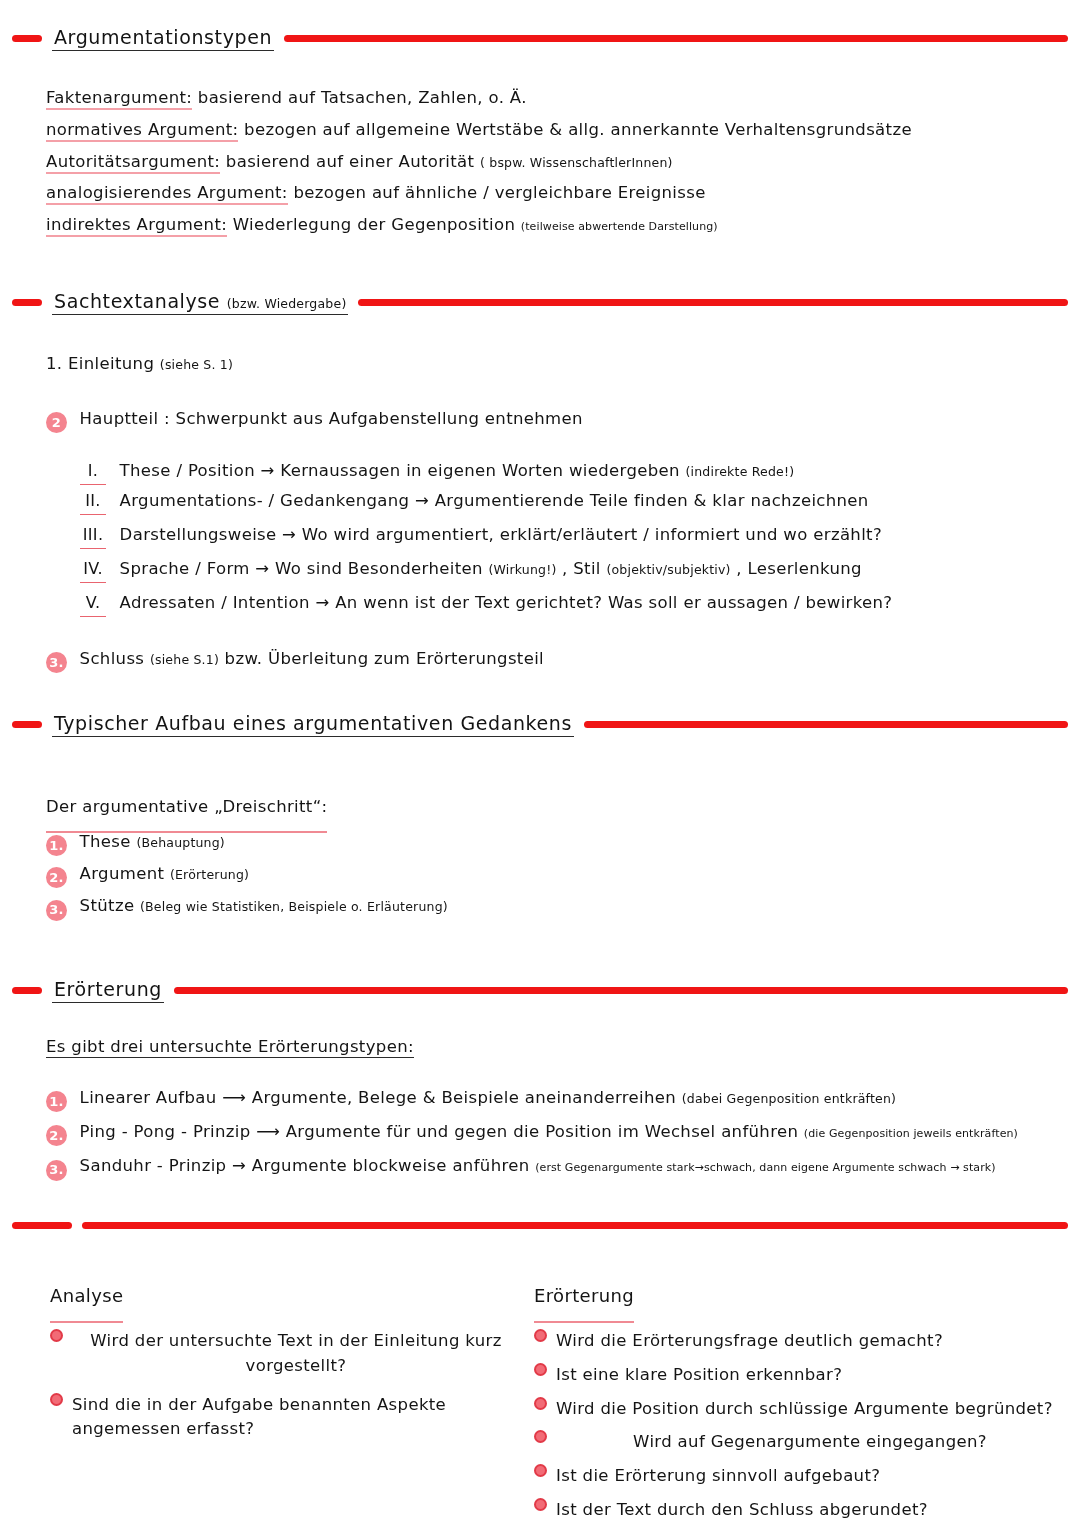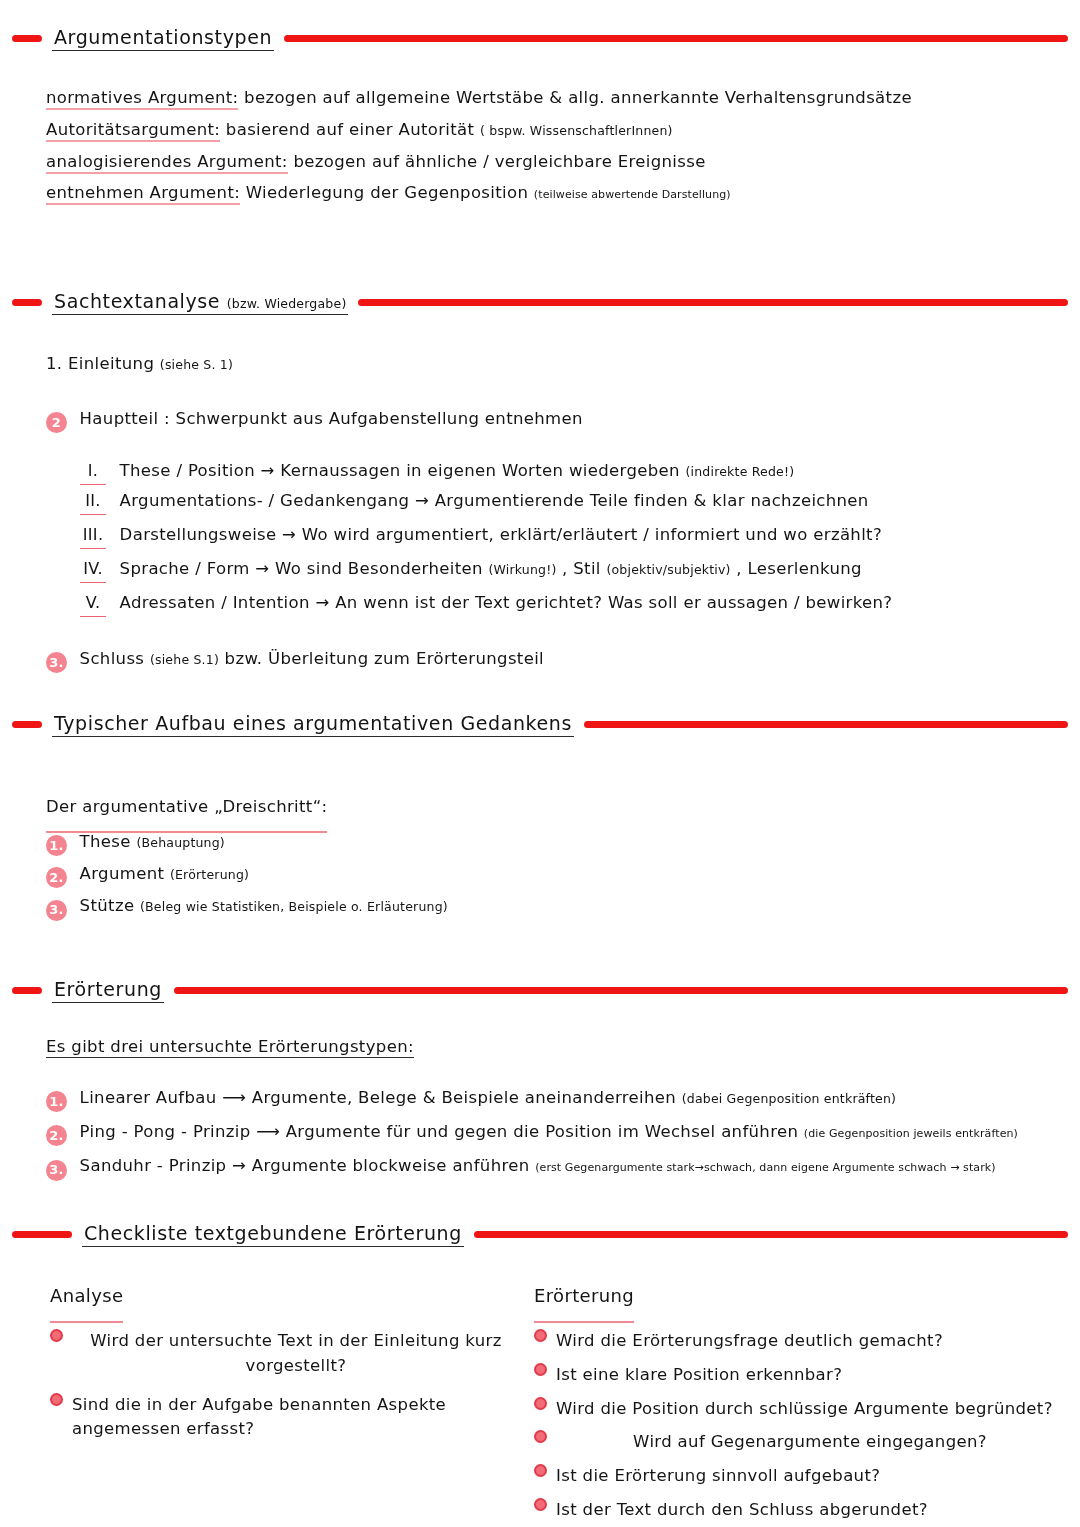--- a/index.html
+++ b/index.html
@@ -134,34 +134,38 @@
   <div class="abs" style="left:12px; top:26px; width:1056px;">
     <div class="sec-head">
       <div class="bar-left" style="width:30px;"></div>
       <div class="sec-title">Argumentationstypen</div>
       <div class="bar-right"></div>
     </div>
   </div>
 
   <div class="abs" style="left:46px; top:86px; width:1010px;">
     <div class="line blk" style="margin-bottom:7px;">
+      <span class="ul-pink">Faktenargument:</span>
+      <span>basierend auf Tatsachen, Zahlen, o. Ä.</span>
+    </div>
+    <div class="line blk" style="margin-bottom:7px;">
       <span class="ul-pink">normatives Argument:</span>
       <span>bezogen auf allgemeine Wertstäbe &amp; allg. annerkannte Verhaltensgrundsätze</span>
     </div>
     <div class="line blk" style="margin-bottom:7px;">
       <span class="ul-pink">Autoritätsargument:</span>
       <span>basierend auf einer Autorität</span>
       <span class="small">( bspw. WissenschaftlerInnen)</span>
     </div>
     <div class="line blk" style="margin-bottom:7px;">
       <span class="ul-pink">analogisierendes Argument:</span>
       <span>bezogen auf ähnliche / vergleichbare Ereignisse</span>
     </div>
     <div class="line blk">
-      <span class="ul-pink">entnehmen Argument:</span>
+      <span class="ul-pink">indirektes Argument:</span>
       <span>Wiederlegung der Gegenposition</span>
       <span class="tiny">(teilweise abwertende Darstellung)</span>
     </div>
   </div>
 
   <div class="abs" style="left:12px; top:290px; width:1056px;">
     <div class="sec-head">
       <div class="bar-left" style="width:30px;"></div>
       <div class="sec-title">
         <span>Sachtextanalyse</span>
@@ -273,21 +277,20 @@
     <div class="line">
       <span class="circ">3.</span>
       <span>Sanduhr - Prinzip → Argumente blockweise anführen</span>
       <span class="tiny">(erst Gegenargumente stark→schwach, dann eigene Argumente schwach → stark)</span>
     </div>
   </div>
 
   <div class="abs" style="left:12px; top:1222px; width:1056px;">
     <div class="sec-head">
       <div class="bar-left" style="width:60px;"></div>
-      <div class="sec-title">Checkliste textgebundene Erörterung</div>
       <div class="bar-right"></div>
     </div>
   </div>
 
   <div class="abs" style="left:50px; top:1282px; width:470px;">
     <div class="line" style="font-size:18px; margin-bottom:20px;">
       <span class="ul-red-wave">Analyse</span>
     </div>
     <div class="row line" style="margin-bottom:14px;">
       <span class="dot"></span>

